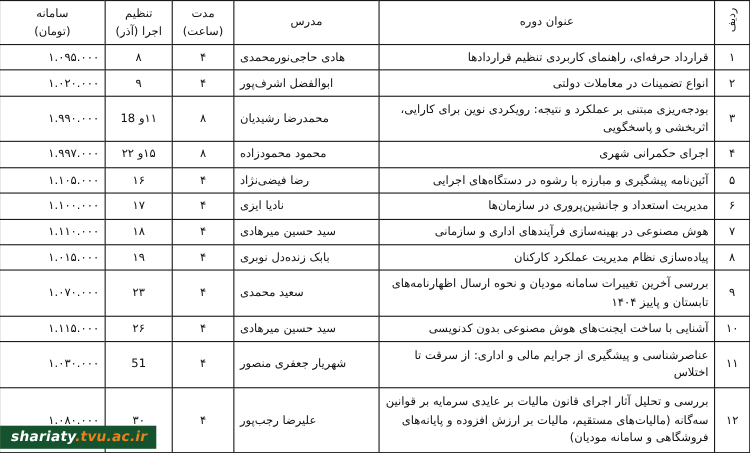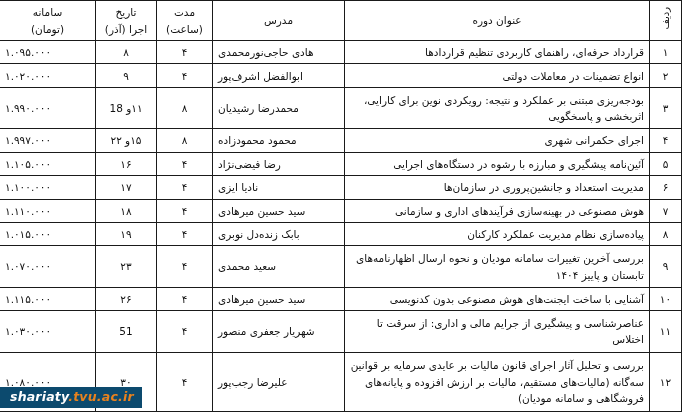--- a/index.html
+++ b/index.html
@@ -59,29 +59,29 @@
     white-space: nowrap;
     line-height: 1;
   }
   th.head-title { }
 
   td.cell-row   { text-align: center; font-size: 10.5px; }
   td.cell-title { text-align: right; padding-right: 8px; padding-left: 8px; }
   td.cell-inst  { text-align: left; }
   td.cell-hours { text-align: center; }
   td.cell-date  { text-align: center; }
-  td.cell-fee   { text-align: left; letter-spacing: .3px; }
+  td.cell-fee   { text-align: right; letter-spacing: .3px; }
 
   
   #watermark {
     position: absolute;
     right: auto;
     left: 0px;
     bottom: 4px;
-    background: #0c4a6e;
+    background: #14532d;
     padding: 3px 8px 4px 10px;
     direction: ltr;
     font-style: italic;
     font-weight: bold;
     font-size: 12.5px;
     letter-spacing: .2px;
     line-height: 1.1;
     white-space: nowrap;
   }
   #watermark .wm-a { color: #ffffff; }
@@ -107,21 +107,21 @@
         <th class="head-row">
           <span class="vert">ردیف</span>
         </th>
         <th class="head-title">عنوان دوره</th>
         <th>مدرس</th>
         <th>
           <div>مدت</div>
           <div>(ساعت)</div>
         </th>
         <th>
-          <div>تاریخ</div>
+          <div>تنظیم</div>
           <div>اجرا (آذر)</div>
         </th>
         <th>
           <div>سامانه</div>
           <div>(تومان)</div>
         </th>
       </tr>
     </thead>
 
     <tbody id="table-body">

